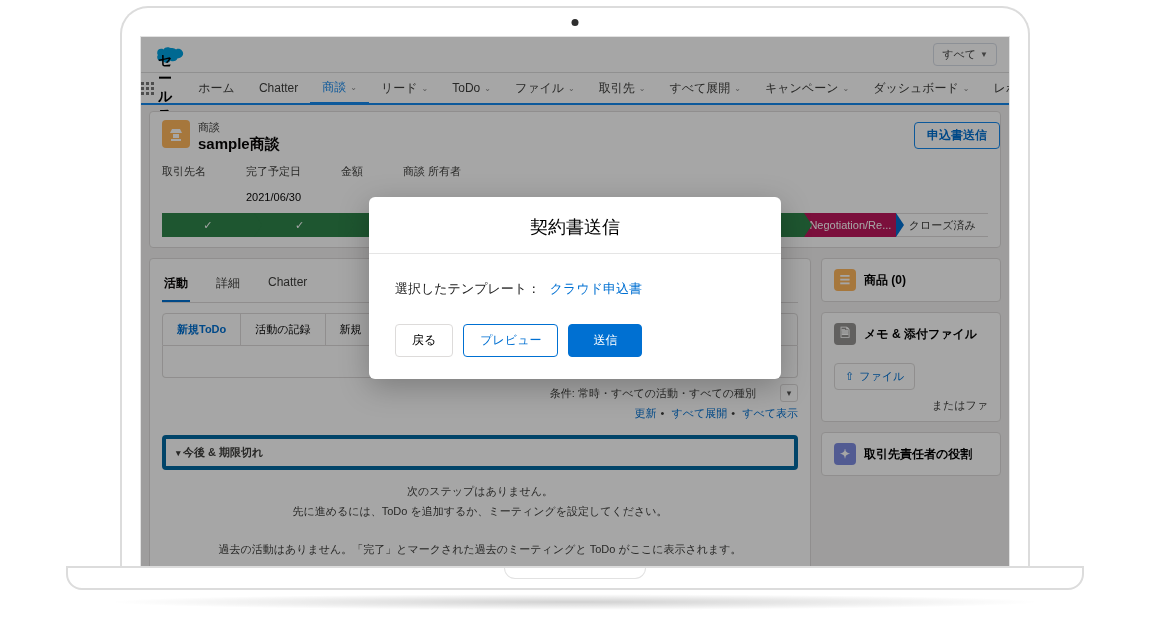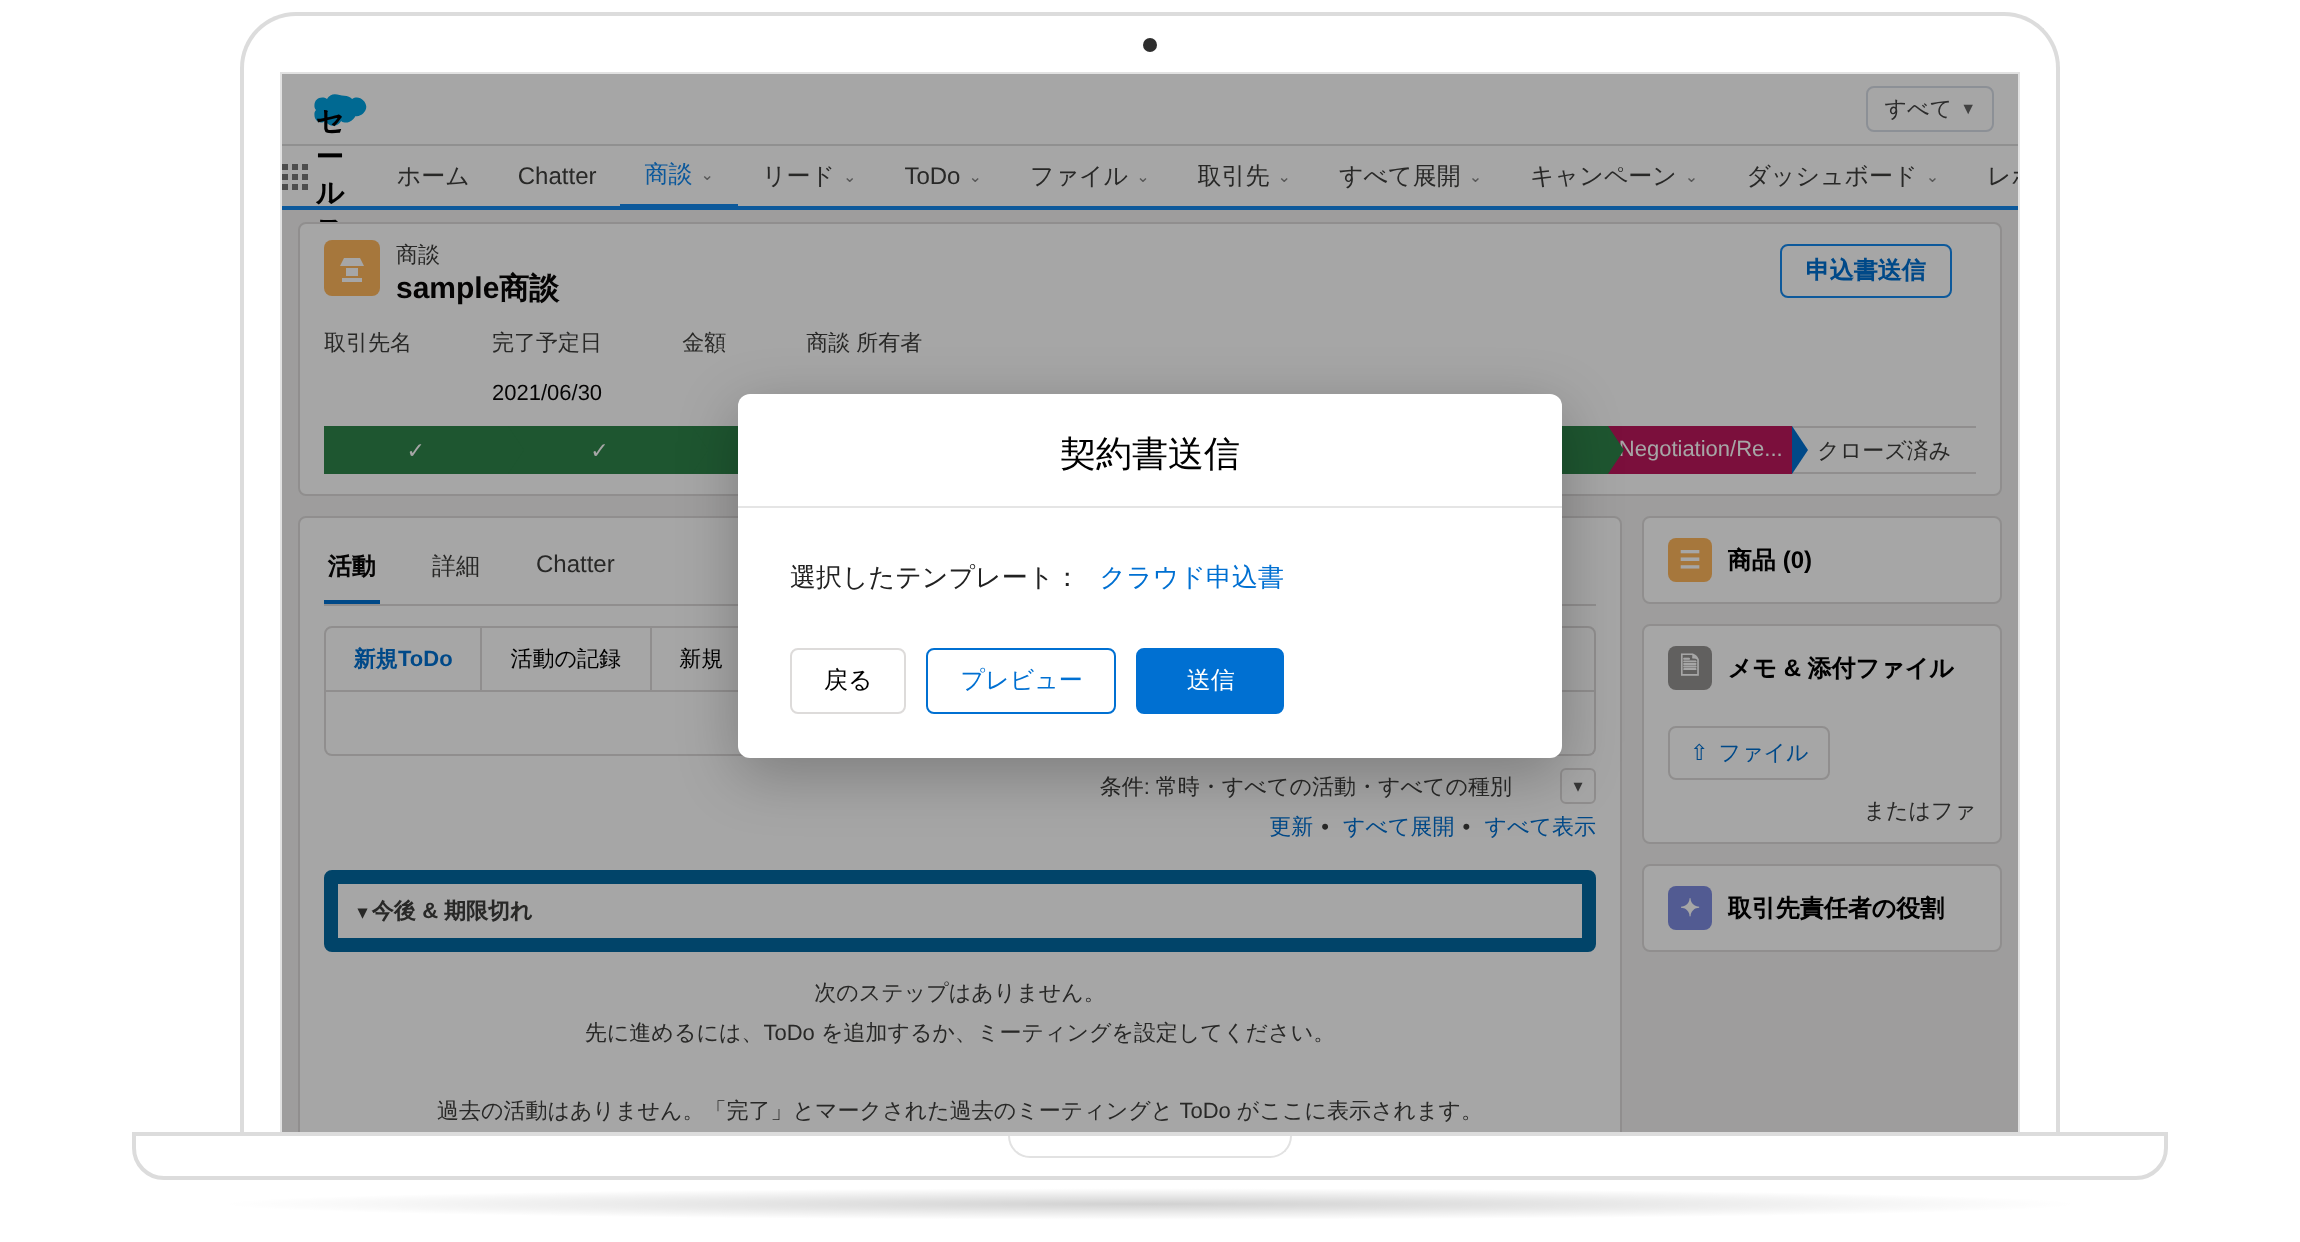--- a/index.html
+++ b/index.html
@@ -41,21 +41,21 @@
   .nav-item { display:flex; align-items:center; gap:4px; padding:0 12px; color:#3e3e3c; cursor:pointer; white-space:nowrap; }
   .nav-item.active { border-bottom:3px solid #1589ee; color:#1589ee; margin-bottom:-2px; }
 
   
   .page { background:#f3f2f2; padding:6px 8px; height: calc(100% - 68px); overflow:hidden; }
   .record-header { background:#fff; border:1px solid #dddbda; border-radius:4px; padding:8px 12px 10px; position:relative; }
   .rec-top { display:flex; align-items:flex-start; gap:8px; }
   .rec-icon { width:28px; height:28px; background:#ffb75d; border-radius:4px; display:flex; align-items:center; justify-content:center; color:#fff; }
   .rec-type { font-size:11px; color:#3e3e3c; }
   .rec-name { font-size:15px; font-weight:700; color:#080707; }
-  .rec-action { position:absolute; right:24px; top:10px; border:1px solid #1589ee; color:#0070d2; background:#fff; padding:4px 12px; border-radius:4px; font-size:12px; font-weight:600; }
+  .rec-action { position:absolute; right:0; top:10px; border:1px solid #1589ee; color:#0070d2; background:#fff; padding:4px 12px; border-radius:4px; font-size:12px; font-weight:600; }
   .rec-fields { display:flex; gap:40px; margin-top:10px; font-size:11px; }
   .rec-field-label { color:#3e3e3c; margin-bottom:12px; }
   .rec-field-value { color:#080707; }
   .owner-link { color:#0070d2; }
 
   
   .path { display:flex; margin-top:10px; height:24px; font-size:11px; }
   .path-step { flex:1; position:relative; display:flex; align-items:center; justify-content:center; color:#fff; }
   .path-step.green { background:#2e844a; }
   .path-step.blue  { background:#be185d; }
@@ -78,21 +78,21 @@
   .subtab { padding:8px 14px; border-right:1px solid #dddbda; cursor:pointer; }
   .subtab.active { color:#0070d2; font-weight:600; }
   .composer { height:32px; border:1px solid #dddbda; border-top:none; border-radius:0 0 4px 4px; }
 
   .filter-line { text-align:right; font-size:11px; color:#3e3e3c; margin-top:6px; display:flex; justify-content:flex-end; align-items:center; gap:24px; }
   .filter-ico { width:18px; height:18px; border:1px solid #dddbda; border-radius:3px; display:flex; align-items:center; justify-content:center; font-size:9px; color:#555;}
   .refresh-line { text-align:right; font-size:11px; margin-top:4px; }
   .refresh-line a { color:#0070d2; text-decoration:none; }
   .refresh-line .dot { color:#3e3e3c; padding:0 4px; }
 
-  .collapser { border:7px solid #0369a1; border-radius:4px; margin-top:14px; padding:6px 10px; font-size:11px; font-weight:700; color:#3e3e3c; }
+  .collapser { border:4px solid #0369a1; border-radius:4px; margin-top:14px; padding:6px 10px; font-size:11px; font-weight:700; color:#3e3e3c; }
   .collapser::before { content:"▾ "; font-size:9px; }
   .empty-state { text-align:center; font-size:11px; color:#3e3e3c; margin-top:12px; line-height:1.8; }
   .past-msg { text-align:center; font-size:11px; color:#3e3e3c; margin-top:20px; }
 
   .side-card { background:#fff; border:1px solid #dddbda; border-radius:4px; }
   .side-card-header { padding:10px 12px; font-size:12px; font-weight:700; color:#080707; border-bottom:1px solid #eee; }
   .rel-head { display:flex; align-items:center; gap:8px; padding:10px 12px; font-size:12px; font-weight:700; }
   .rel-ico { width:22px; height:22px; border-radius:4px; display:flex; align-items:center; justify-content:center; color:#fff; font-size:12px;}
   .rel-ico.orange{background:#ffb75d;}
   .rel-ico.grey{background:#969492;}

